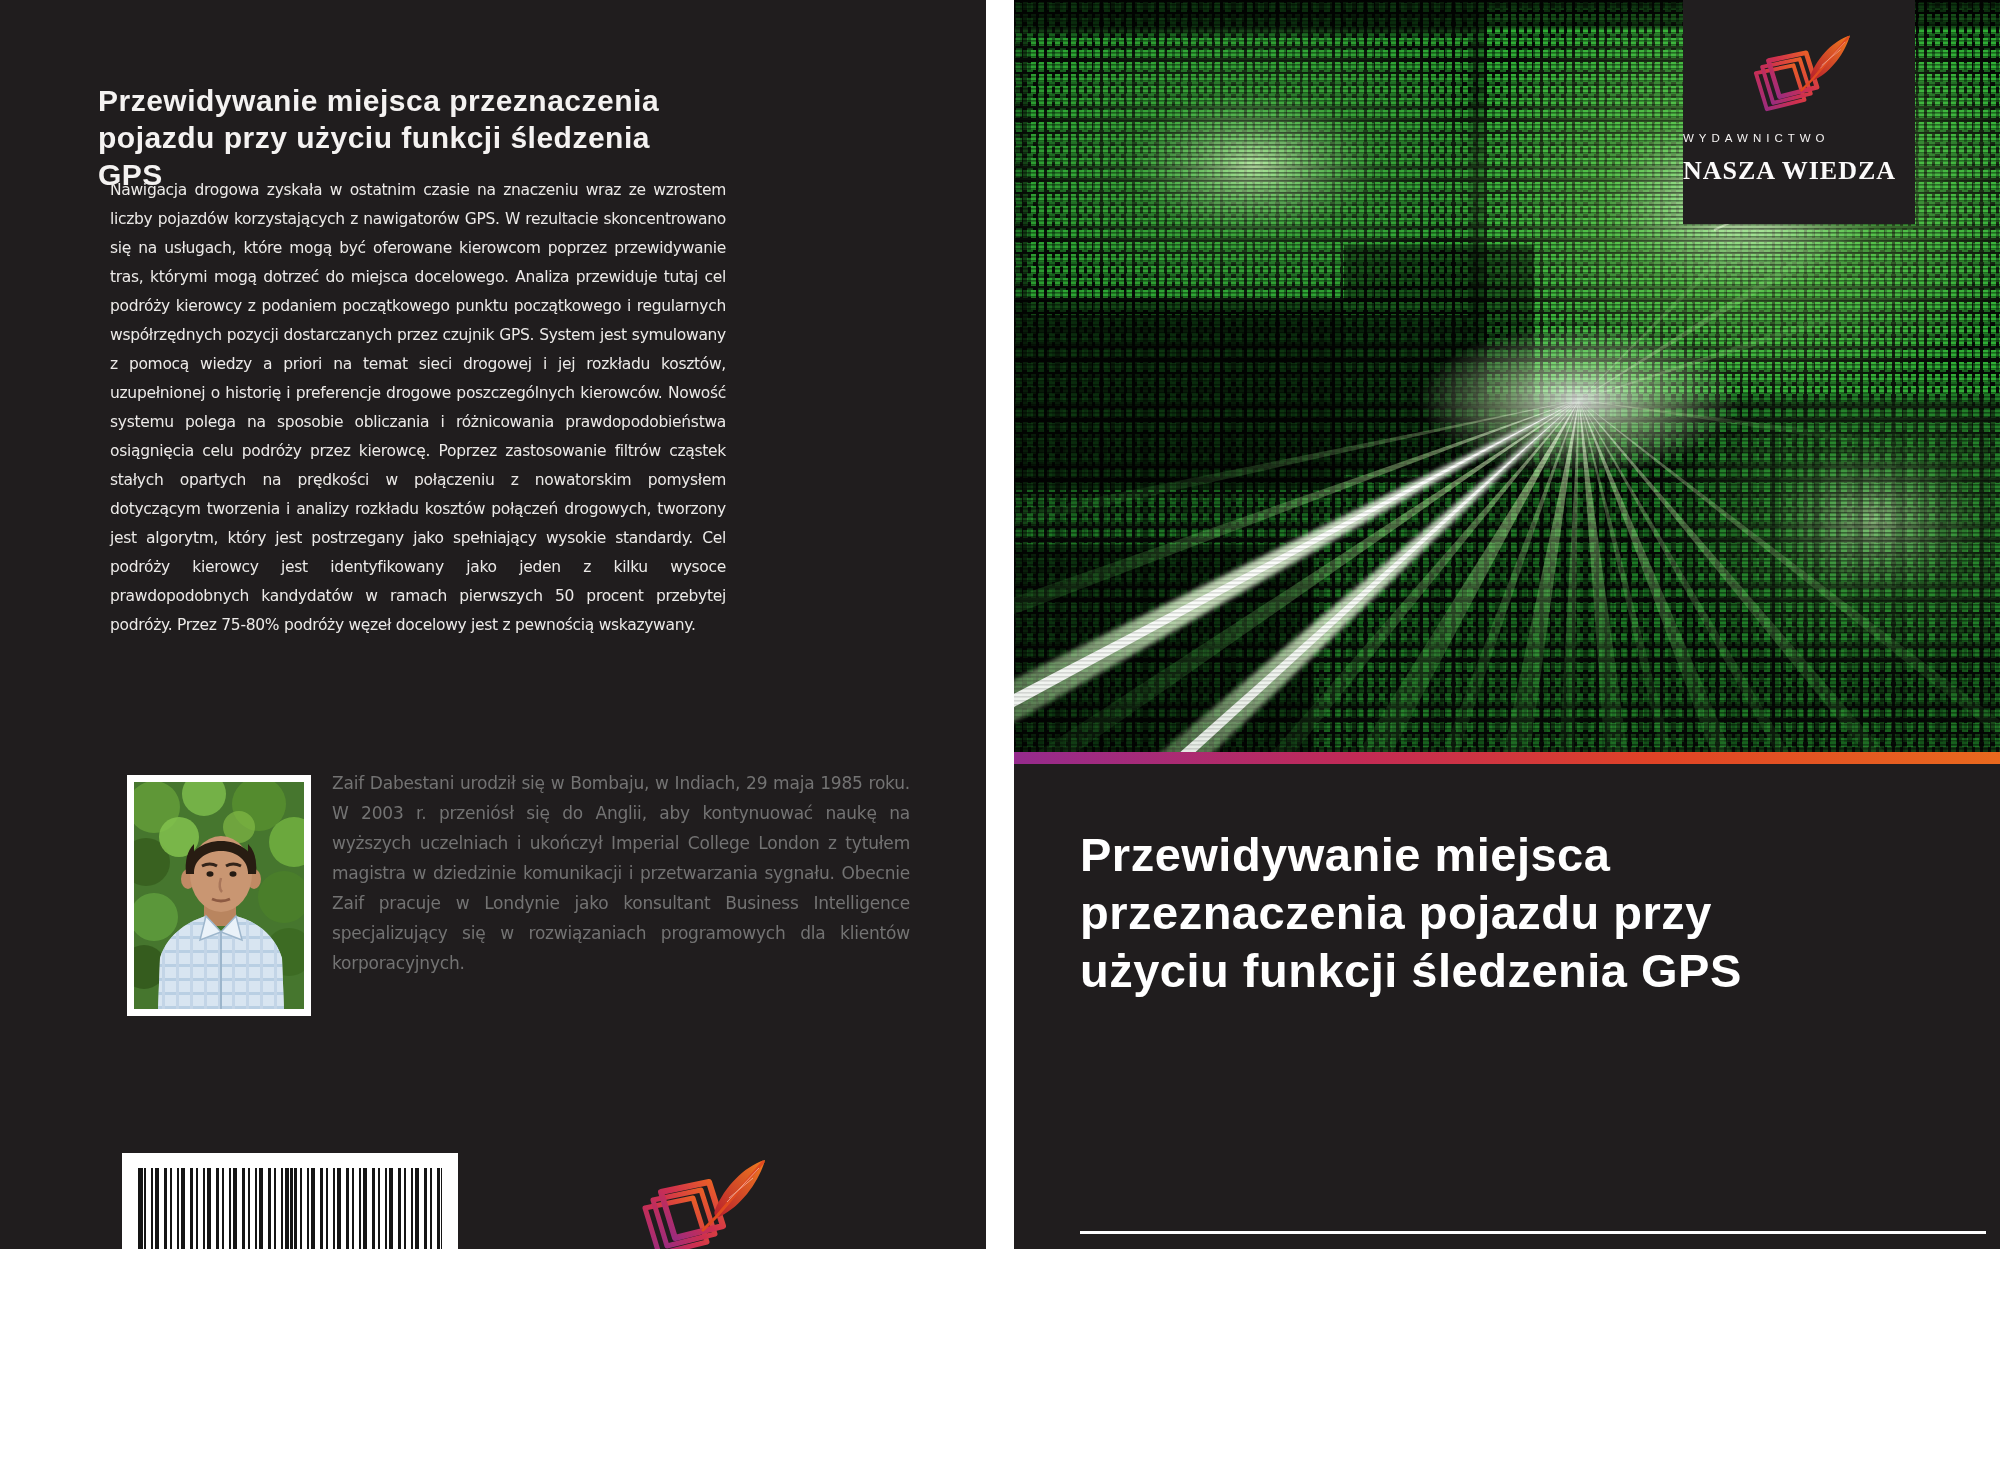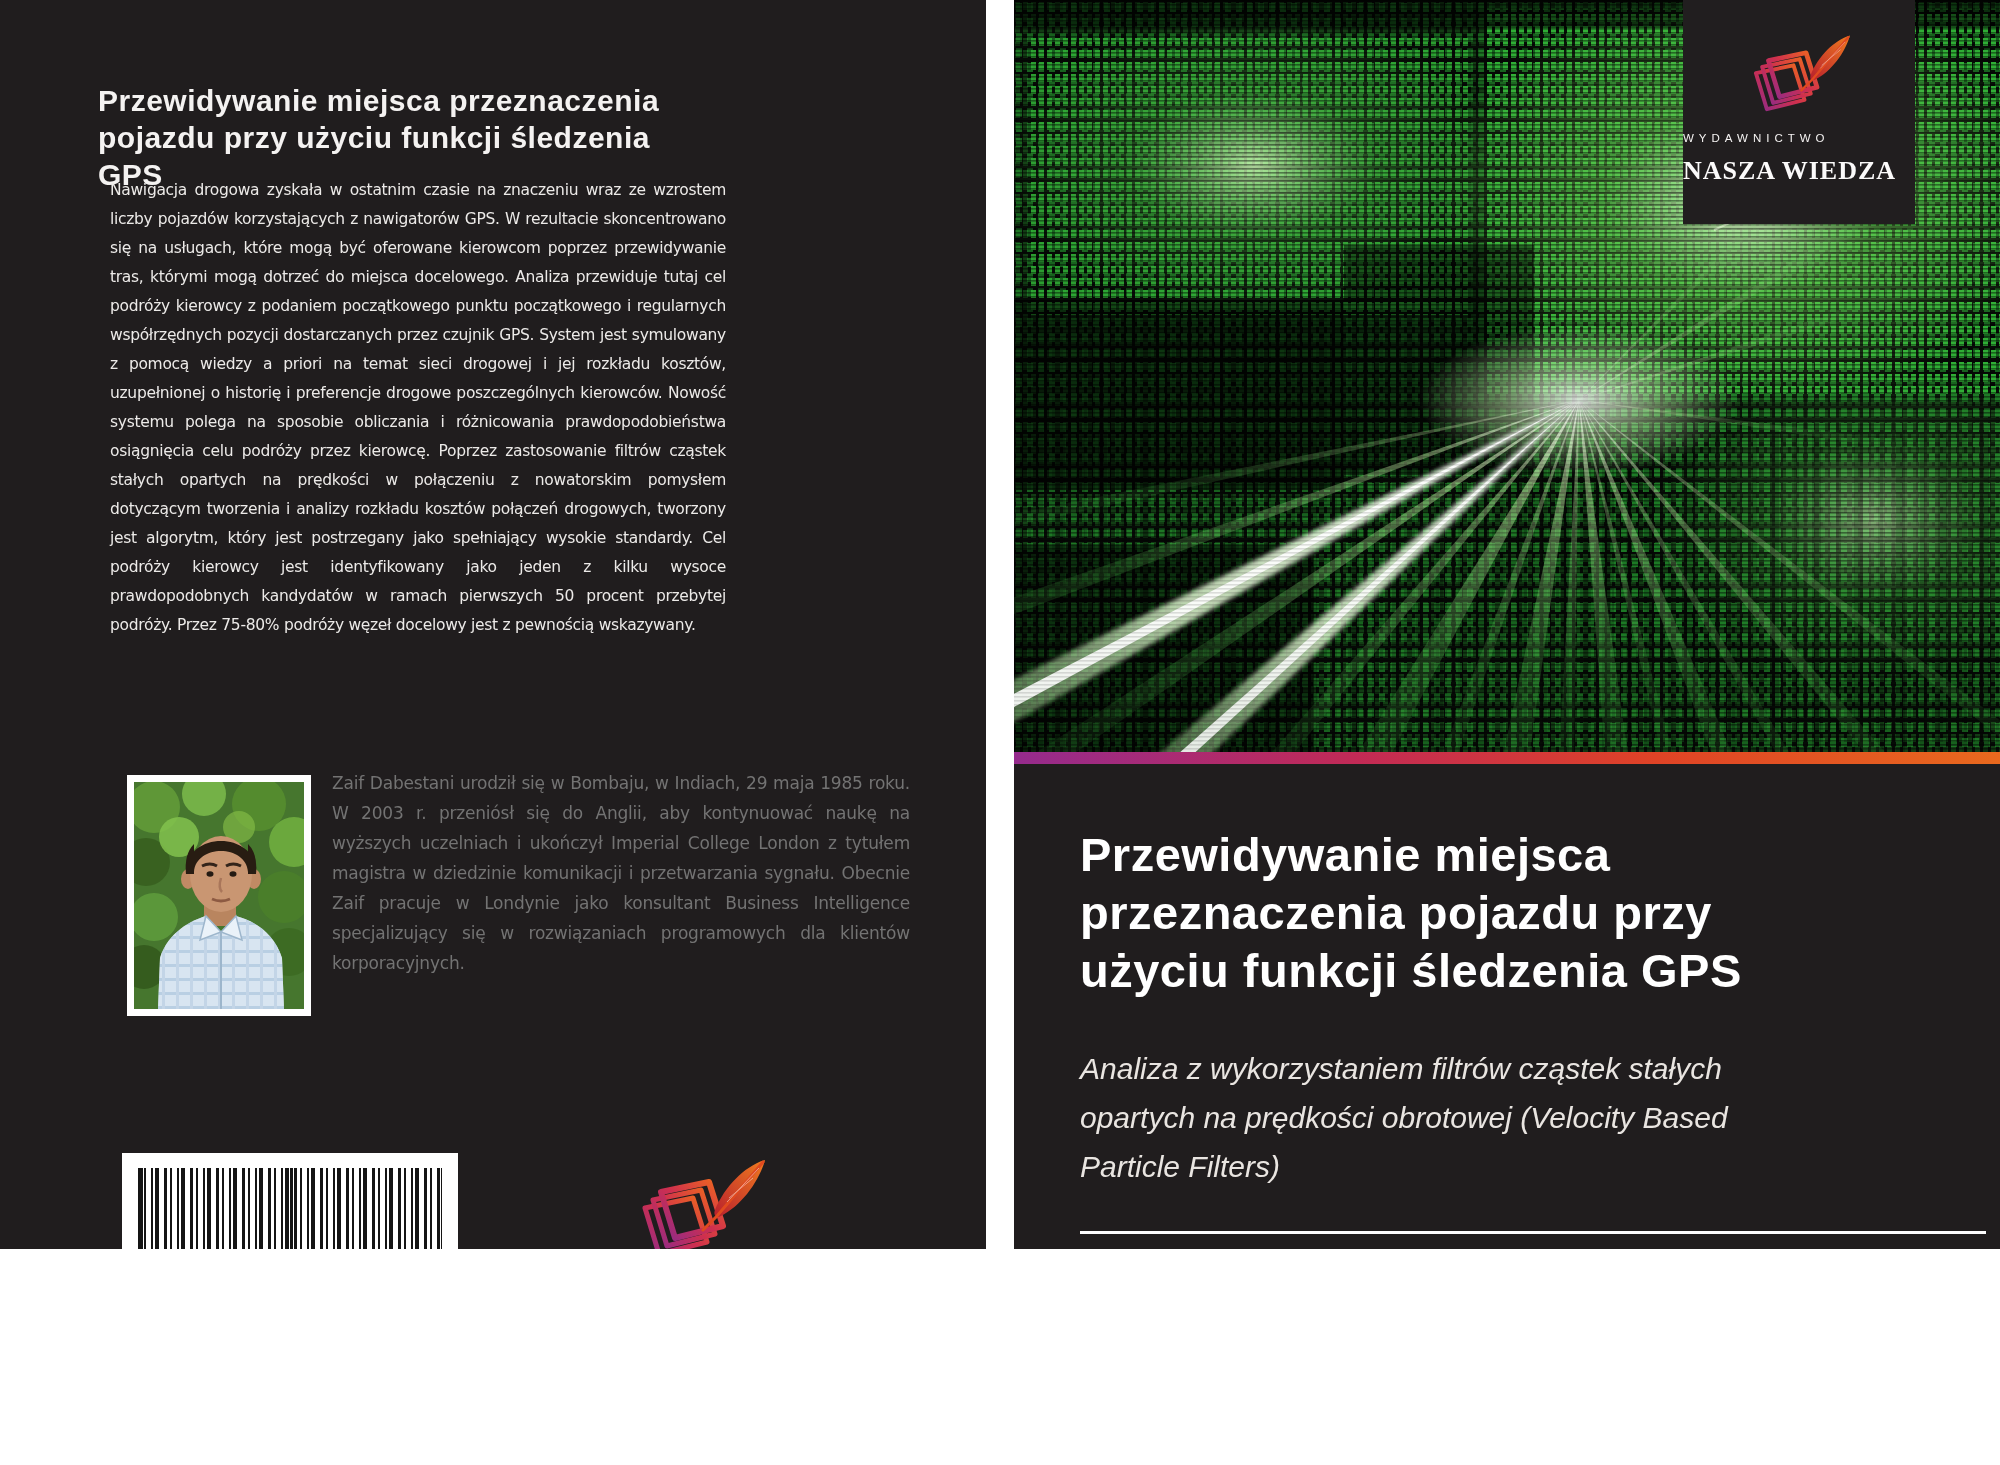--- a/index.html
+++ b/index.html
@@ -258,17 +258,16 @@
       <svg class="pub-book" width="118" height="94" viewBox="0 0 150 120">
           <use href="#pub-book"></use>
         </svg>
       <div class="pub-name1">WYDAWNICTWO</div>
       <div class="pub-name2">NASZA WIEDZA</div>
     </div>
 
     <div class="grad-bar"></div>
 
     <div class="fc-title">Przewidywanie miejsca przeznaczenia pojazdu przy użyciu funkcji śledzenia GPS</div>
-    <div class="fc-subtitle">Analiza z wykorzystaniem filtrów cząstek stałych opartych na prędkości obrotowej (Velocity Based Particle Filters)</div>
     <div class="fc-rule"></div>
     <div class="fc-author">Zaif Dabestani</div>
   </div>
 </div>
 
 </body></html>

